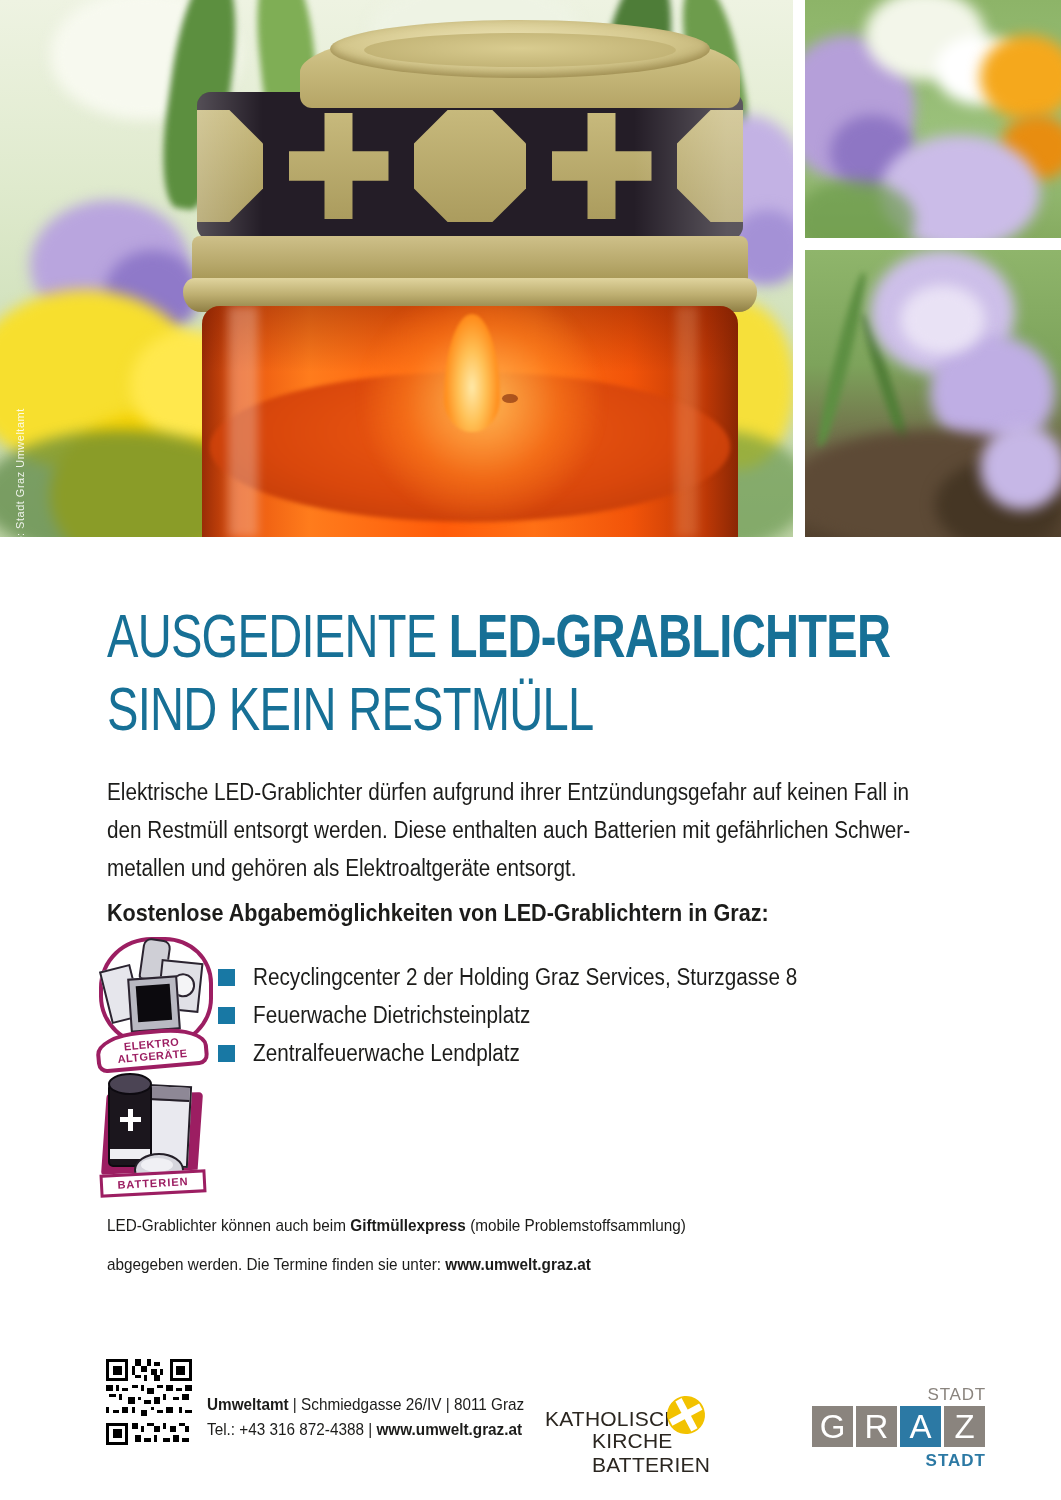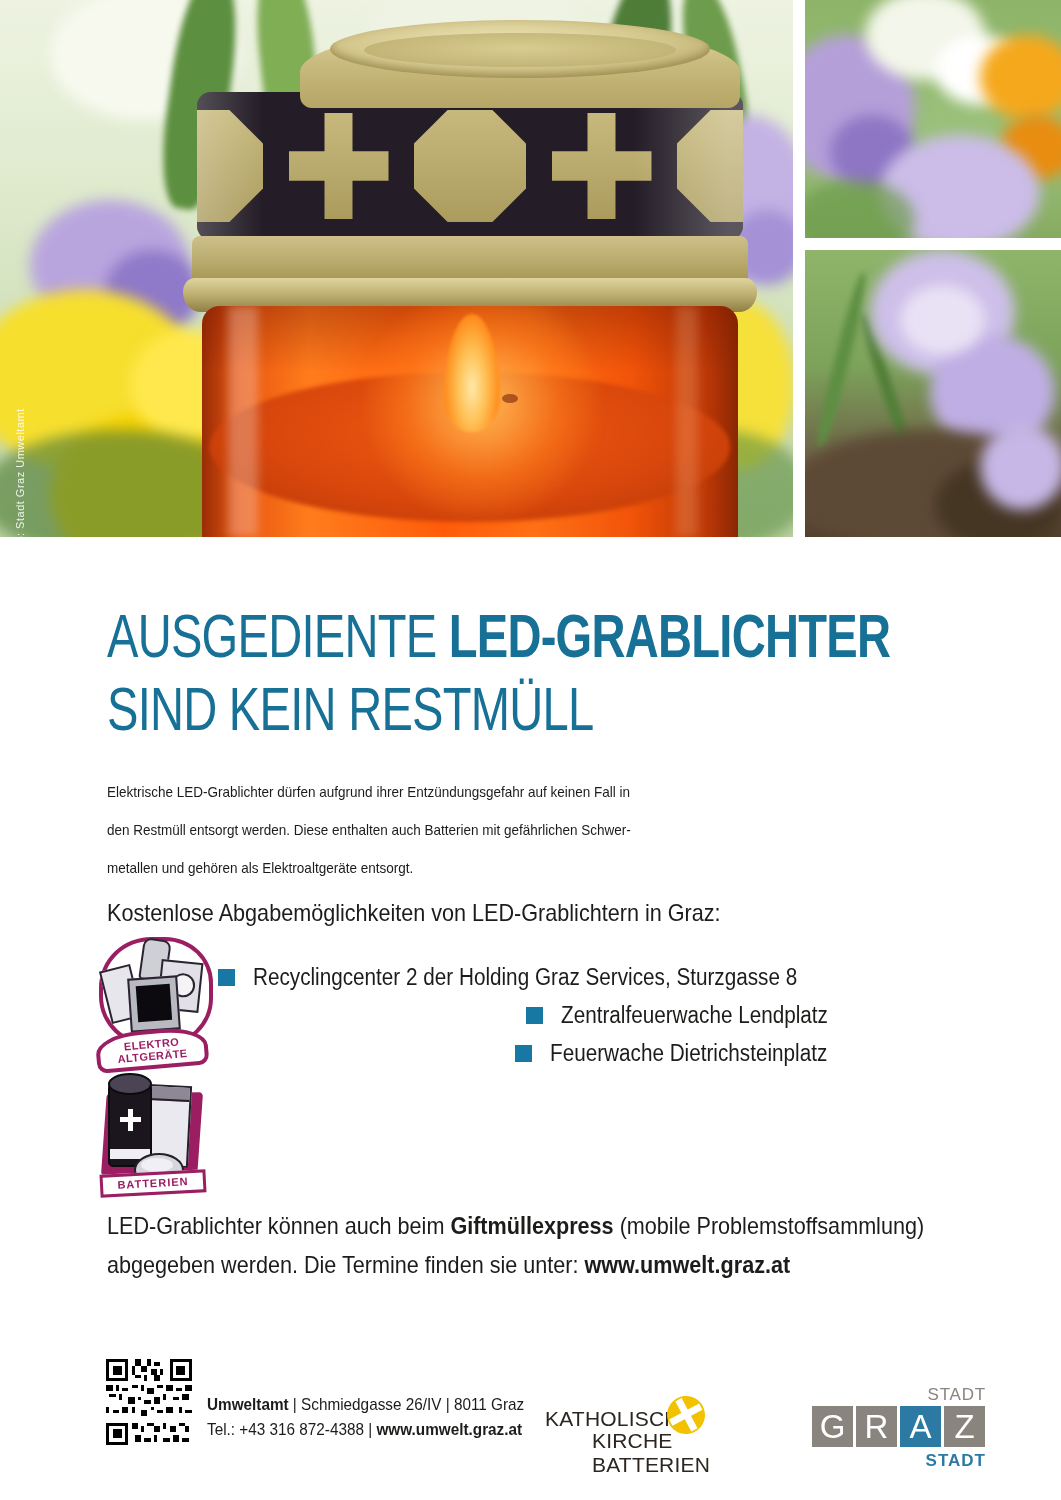--- a/index.html
+++ b/index.html
@@ -63,27 +63,27 @@
   .photo-credit{position:absolute;left:14px;top:336px;height:224px;
       writing-mode:vertical-rl;transform:rotate(180deg);
       font-size:11px;letter-spacing:.5px;color:rgba(255,255,255,.88);}
 
   
   .poster-title{position:absolute;left:107px;top:599px;color:#177096;
       font-size:62px;line-height:73px;letter-spacing:-1px;}
   .title-line{transform:scaleX(.76);transform-origin:left center;white-space:nowrap;}
   .title-bold{font-weight:700;}
   .cond{transform:scaleX(.9);transform-origin:left center;white-space:nowrap;}
-  .intro{position:absolute;left:107px;top:773px;font-size:15px;line-height:38px;}
-  .dropoff-heading{position:absolute;left:107px;top:899px;font-size:24px;font-weight:400;}
+  .intro{position:absolute;left:107px;top:773px;font-size:23px;line-height:38px;}
+  .dropoff-heading{position:absolute;left:107px;top:899px;font-size:24px;font-weight:700;}
   .bullet-list{position:absolute;left:218px;top:958px;list-style:none;margin:0;padding:0;
       font-size:23px;line-height:38px;}
-  .bullet-row{display:flex;align-items:flex-start;justify-content:flex-end;}
+  .bullet-row{display:flex;align-items:flex-start;}
   .bullet-sq{flex:none;width:17px;height:17px;margin:11px 18px 0 0;background:#1878a4;}
-  .outro{position:absolute;left:107px;top:1206px;font-size:24px;line-height:39px;}
+  .outro{position:absolute;left:107px;top:1206px;font-size:17px;line-height:39px;}
   .b{font-weight:700;}
 
   
   .badge{position:absolute;}
   .elektro-badge{left:99px;top:937px;width:106px;height:132px;}
   .cluster{position:absolute;left:0;top:0;width:106px;height:102px;background:#fff;
       border:4px solid #9c1e62;border-radius:46% 42% 44% 46%;}
   .dev{position:absolute;border:2px solid #2b2430;background:#d9d9e0;}
   .dev-fridge{left:2px;top:26px;width:28px;height:50px;transform:rotate(-14deg);background:#e6e6ec;}
   .dev-dryer{left:38px;top:-2px;width:24px;height:38px;border-radius:8px 8px 4px 4px;transform:rotate(8deg);background:#cfcfd6;}
@@ -259,27 +259,27 @@
   <ul class="bullet-list">
     <li class="bullet-row">
       <span class="bullet-sq"></span>
       <div>
           <div class="cond">Recyclingcenter 2 der Holding Graz Services, Sturzgasse 8</div>
         </div>
     </li>
     <li class="bullet-row">
       <span class="bullet-sq"></span>
       <div>
-          <div class="cond">Zentralfeuerwache Lendplatz</div>
+          <div class="cond">Feuerwache Dietrichsteinplatz</div>
         </div>
     </li>
     <li class="bullet-row">
       <span class="bullet-sq"></span>
       <div>
-          <div class="cond">Feuerwache Dietrichsteinplatz</div>
+          <div class="cond">Zentralfeuerwache Lendplatz</div>
         </div>
     </li>
   </ul>
 
   <div class="outro">
     <div class="cond"><span>LED-Grablichter können auch beim </span><span class="b">Giftmüllexpress</span><span> (mobile Problemstoffsammlung)</span></div>
     <div class="cond"><span>abgegeben werden. Die Termine finden sie unter: </span><span class="b">www.umwelt.graz.at</span></div>
   </div>
 
   <svg class="footer-qr" viewBox="0 0 29 29" shape-rendering="crispEdges">

